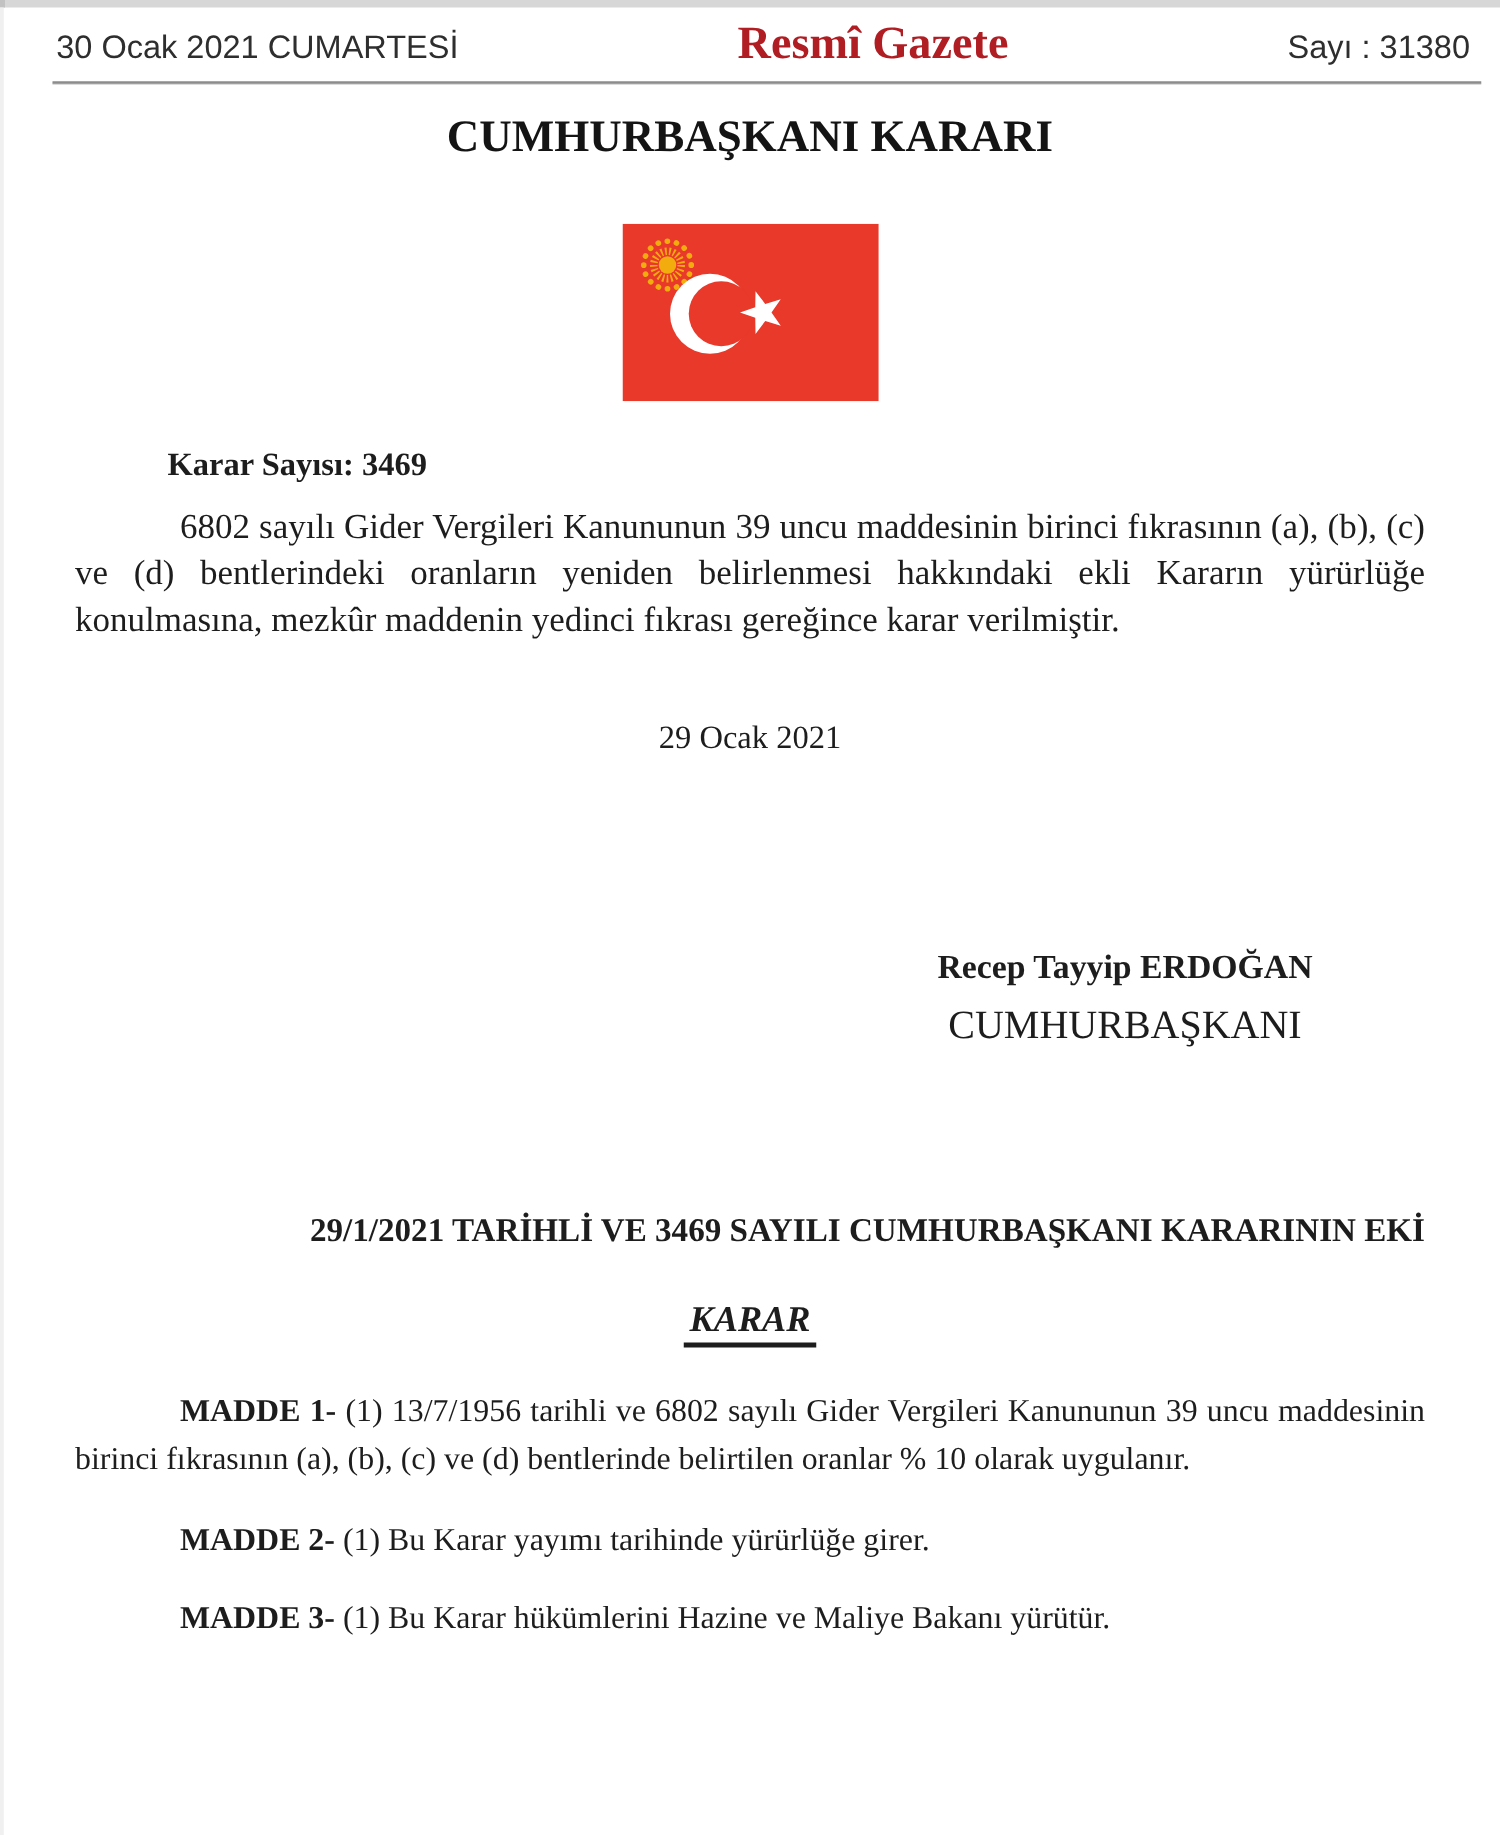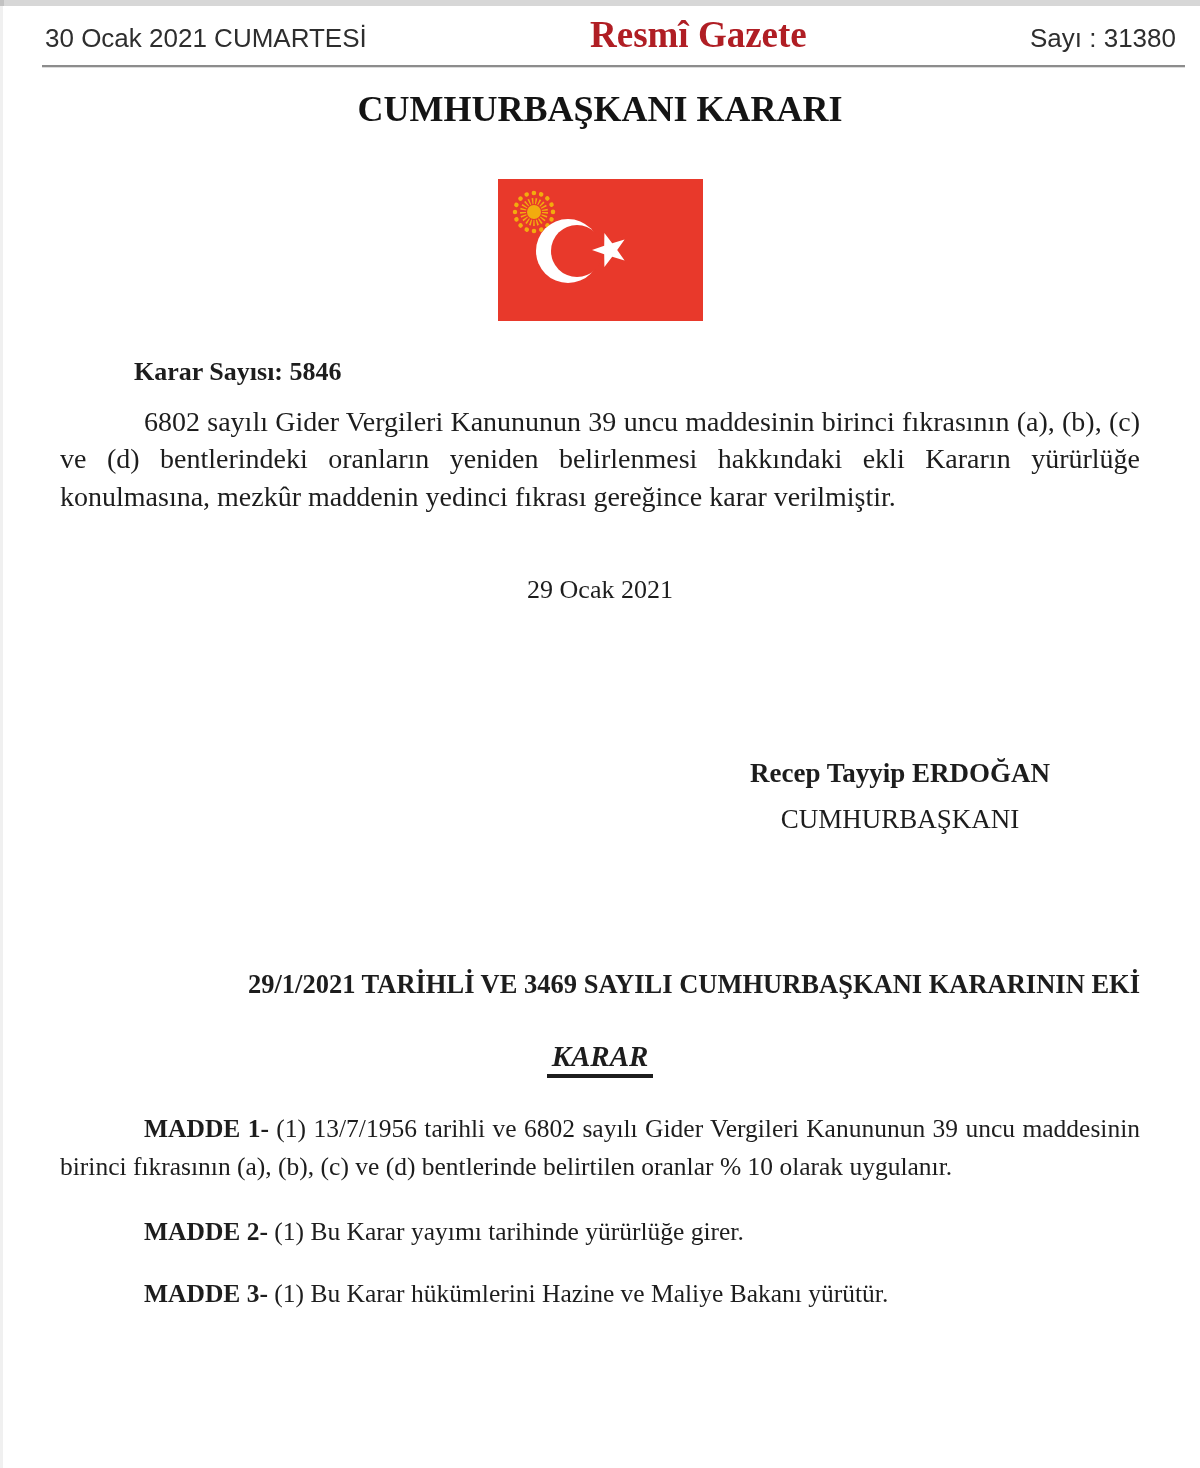--- a/index.html
+++ b/index.html
@@ -88,21 +88,21 @@
     margin: 152px 40px 0 auto;
     text-align: center;
   }
   .signature-name {
     font-size: 27px;
     font-weight: bold;
     line-height: 32px;
   }
   .signature-title {
     margin-top: 14px;
-    font-size: 27px;
+    font-size: 32px;
     line-height: 32px;
   }
   .annex-heading {
     margin-top: 133px;
     text-align: right;
     font-size: 26.5px;
     font-weight: bold;
     line-height: 32px;
   }
   .annex-title-wrap {
@@ -155,21 +155,21 @@
         <circle cx="36" cy="33" r="7" fill="#f2ac0e"></circle>
       </g>
       <g>
         <circle cx="70" cy="72" r="32" fill="#ffffff"></circle>
         <circle cx="79" cy="72" r="26" fill="#e8392b"></circle>
       </g>
       <polygon points="94,71 106.2,75.2 106.4,88.1 114.2,77.8 126.6,81.6 119.2,71 126.6,60.4 114.2,64.2 106.4,53.9 106.2,66.8" fill="#ffffff"></polygon>
     </svg>
   </div>
 
-  <div class="decision-no">Karar Sayısı: 5846</div>
+  <div class="decision-no">Karar Sayısı: 3469</div>
 
   <p class="preamble">6802 sayılı Gider Vergileri Kanununun 39 uncu maddesinin birinci fıkrasının (a), (b), (c) ve (d) bentlerindeki oranların yeniden belirlenmesi hakkındaki ekli Kararın yürürlüğe konulmasına, mezkûr maddenin yedinci fıkrası gereğince karar verilmiştir.</p>
 
   <div class="decision-date">29 Ocak 2021</div>
 
   <div class="signature">
     <div class="signature-name">Recep Tayyip ERDOĞAN</div>
     <div class="signature-title">CUMHURBAŞKANI</div>
   </div>
 

